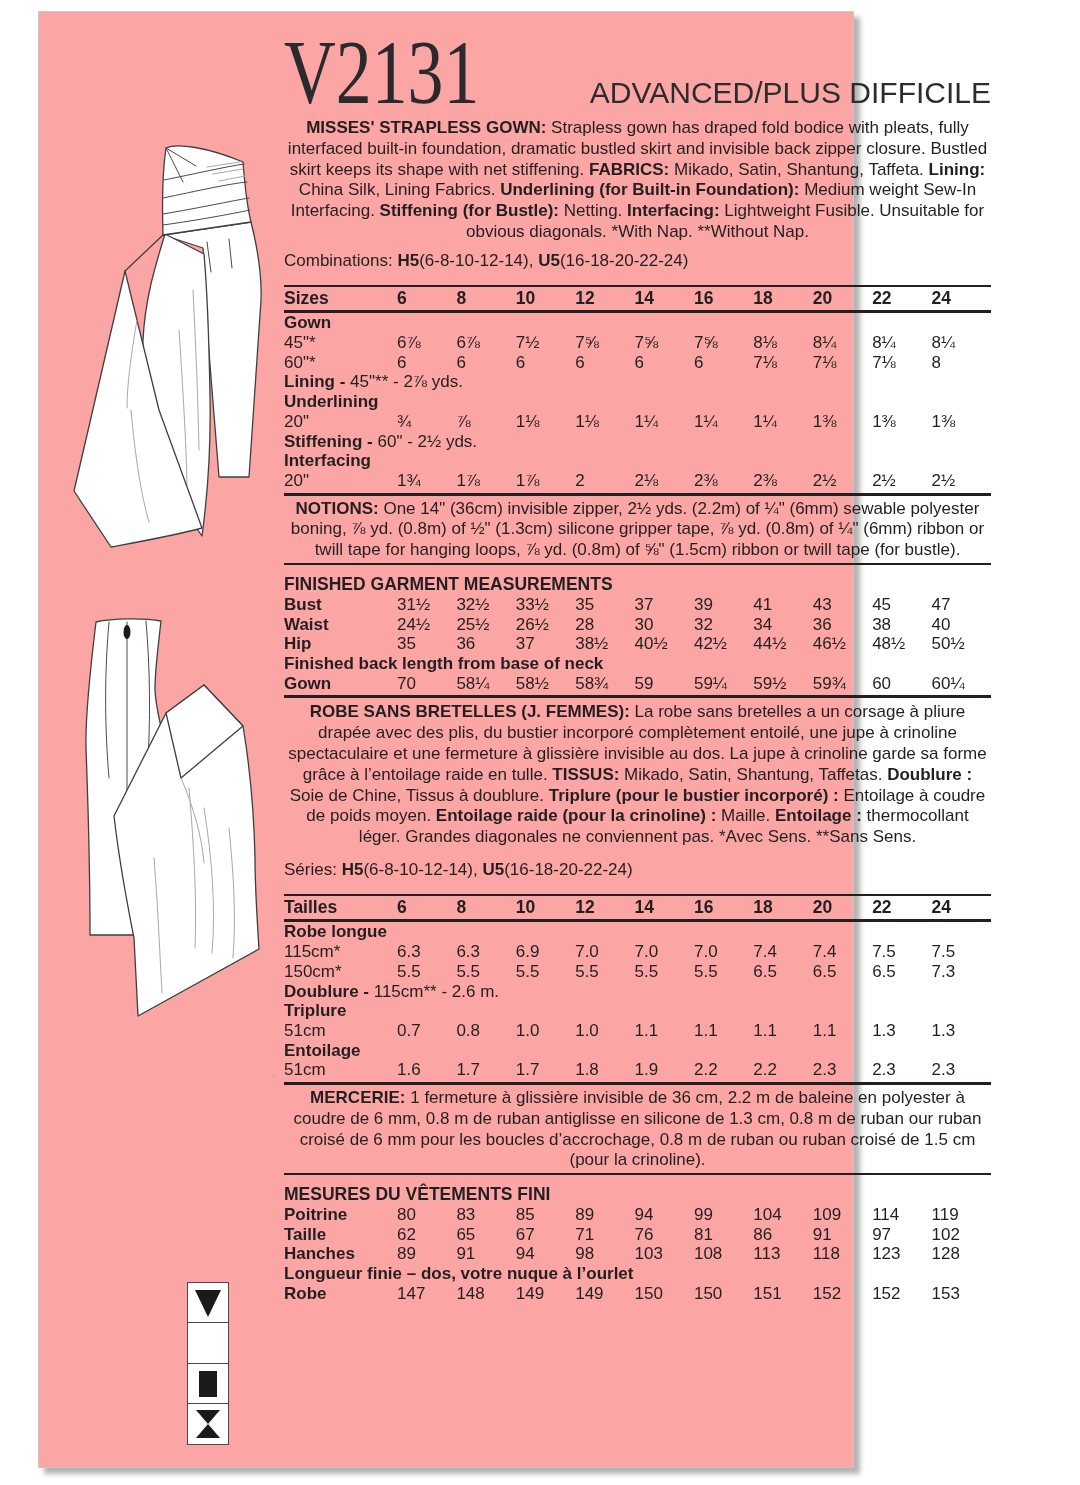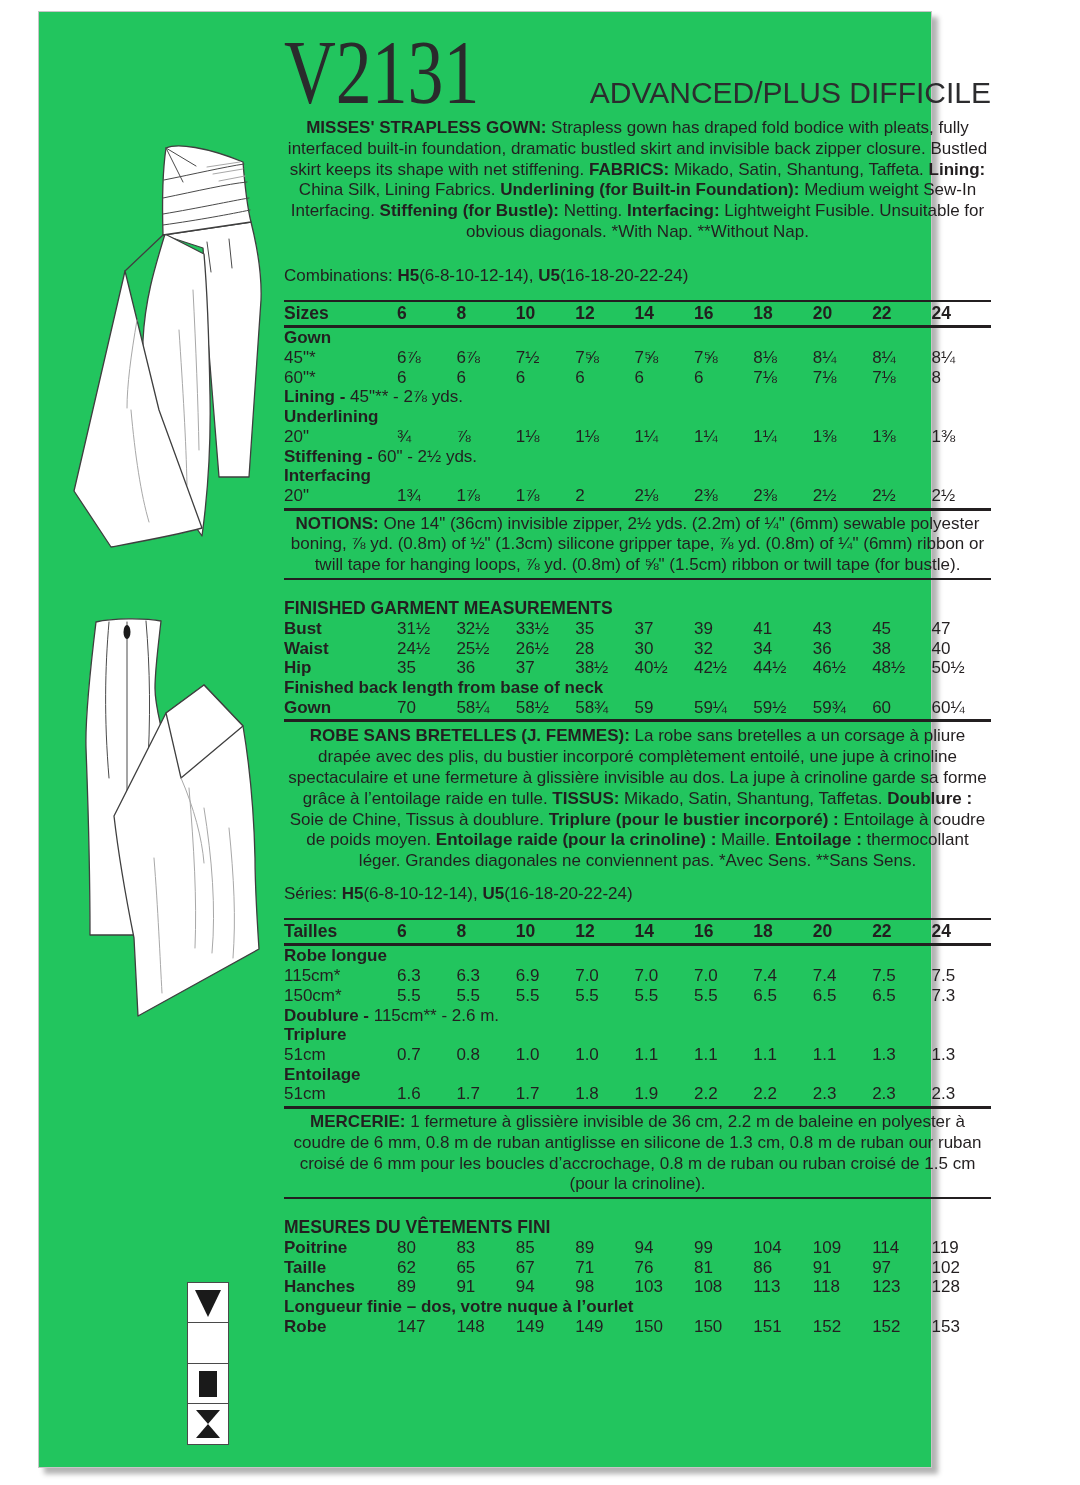--- a/index.html
+++ b/index.html
@@ -2,38 +2,38 @@
 <html><head>
 <meta charset="utf-8">
 <style>
   html,body{margin:0;padding:0;}
   body{
     width:1080px;height:1485px;position:relative;background:#ffffff;
     font-family:"Liberation Sans", sans-serif;color:#231f20;
     -webkit-font-smoothing:antialiased;overflow:hidden;
   }
   .sheet{
-    position:absolute;left:38px;top:11px;width:894px;height:1457px;
-    background:#22c55e;border:1px solid #c6c6c6;box-sizing:border-box;
+    position:absolute;left:38px;top:11px;width:816px;height:1457px;
+    background:#fca5a5;border:1px solid #c6c6c6;box-sizing:border-box;
     box-shadow:6px 6px 5px rgba(0,0,0,0.30);
   }
   .col-text{position:absolute;left:245px;top:20px;width:707px;}
   .title-row{position:relative;height:82px;}
   .pattern-number{
     position:absolute;left:0;top:-6px;
     font-family:"Liberation Serif", serif;font-size:92px;line-height:1;
     transform:scaleX(0.78);transform-origin:left top;letter-spacing:0px;color:#2a2a2c;
   }
   .difficulty{position:absolute;right:0;top:44px;font-size:30px;color:#2c2c2e;letter-spacing:0px;white-space:nowrap;}
   .para{margin:4px 0 0;font-size:17px;line-height:20.8px;text-align:center;}
   .para.tight{margin-top:3px;}
-  .combo{margin-top:23px;font-size:17px;line-height:20.8px;}
+  .combo{margin-top:8px;font-size:17px;line-height:20.8px;}
   .combo.series{margin-top:12px;}
   b{font-weight:700;}
-  .h{margin-top:18px;font-size:17.5px;font-weight:700;line-height:20.8px;}
+  .h{margin-top:9px;font-size:17.5px;font-weight:700;line-height:20.8px;}
   .rule3{border-top:3px solid #231f20;margin-top:2px;height:0;}
   .rule2{border-top:2px solid #231f20;margin-top:2px;height:0;}
   
   .trow{display:grid;grid-template-columns:113px repeat(10,59.4px);font-size:17px;line-height:19.7px;}
   .trow .cell{white-space:nowrap;}
   .trow .cell.b{font-weight:700;}
   .trow .cell.span{grid-column:1 / -1;}
   .trow.thead{border-top:2px solid #231f20;border-bottom:3px solid #231f20;padding:2px 0 2px;margin-top:13px;font-size:17.5px;}
   
   .illus-front{position:absolute;left:20px;top:128px;}

